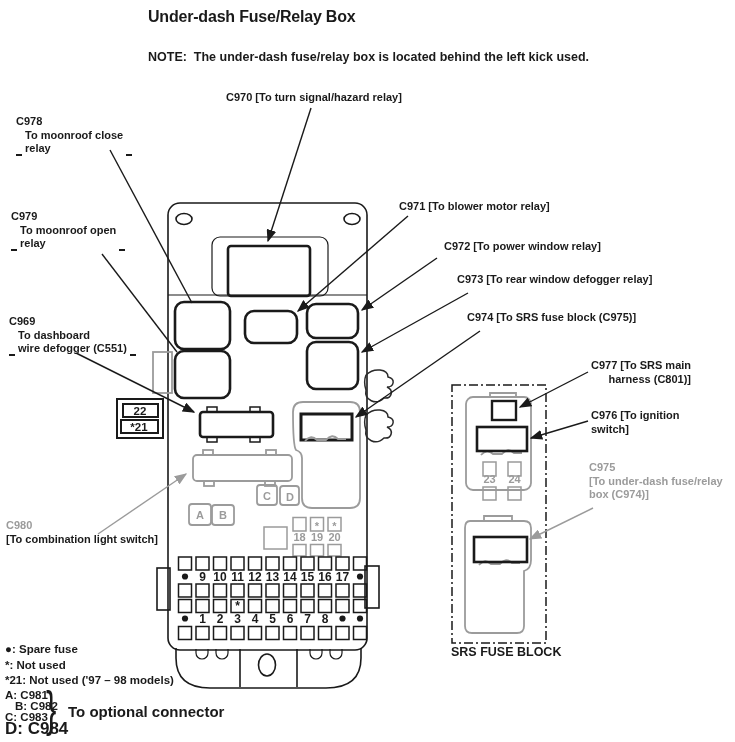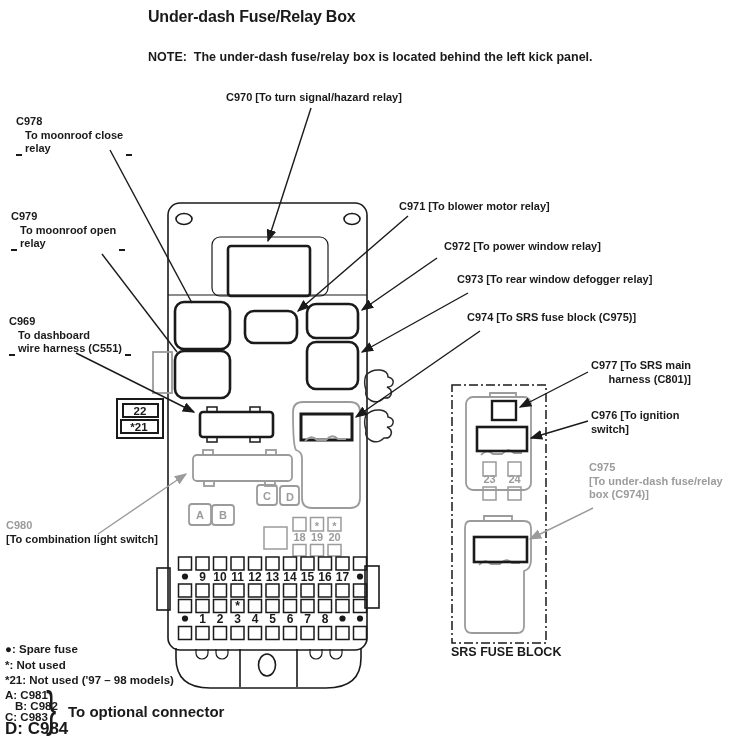--- a/index.html
+++ b/index.html
@@ -174,21 +174,21 @@
       <line x1="588" y1="372" x2="520" y2="407" marker-end="url(#ah)"></line>
       <line x1="588" y1="421" x2="531" y2="438" marker-end="url(#ah)"></line>
     </g>
     <g stroke="#9b9b9b" stroke-width="1.4" fill="none">
       <line x1="593" y1="508" x2="530" y2="539" marker-end="url(#ahg)"></line>
       <line x1="98" y1="534" x2="186" y2="474" marker-end="url(#ahg)"></line>
     </g>
   </svg>
 
   <div class="title" style="left:148px;top:8px;">Under-dash Fuse/Relay Box</div>
-  <div class="note" style="left:148px;top:50px;">NOTE:  The under-dash fuse/relay box is located behind the left kick panel.</div>
+  <div class="note" style="left:148px;top:50px;">NOTE:  The under-dash fuse/relay box is located behind the left kick used.</div>
 
   <div class="lbl" style="left:226px;top:91px;">C970 [To turn signal/hazard relay]</div>
 
   <div class="lbl" style="left:16px;top:115px;">
     <div>C978</div>
     <div class="brkrow">
       <span class="brk l"></span>
       <div>
         <div>To moonroof close</div>
         <div>relay</div>
@@ -208,21 +208,21 @@
       <span class="brk r"></span>
     </div>
   </div>
 
   <div class="lbl" style="left:9px;top:315px;">
     <div>C969</div>
     <div class="brkrow">
       <span class="brk l"></span>
       <div>
         <div>To dashboard</div>
-        <div>wire harness (C551)</div>
+        <div>wire defogger (C551)</div>
       </div>
       <span class="brk r"></span>
     </div>
   </div>
 
   <div class="lbl" style="left:399px;top:200px;">C971 [To blower motor relay]</div>
   <div class="lbl" style="left:444px;top:240px;">C972 [To power window relay]</div>
   <div class="lbl" style="left:457px;top:273px;">C973 [To rear window defogger relay]</div>
   <div class="lbl" style="left:467px;top:311px;">C974 [To SRS fuse block (C975)]</div>
 

